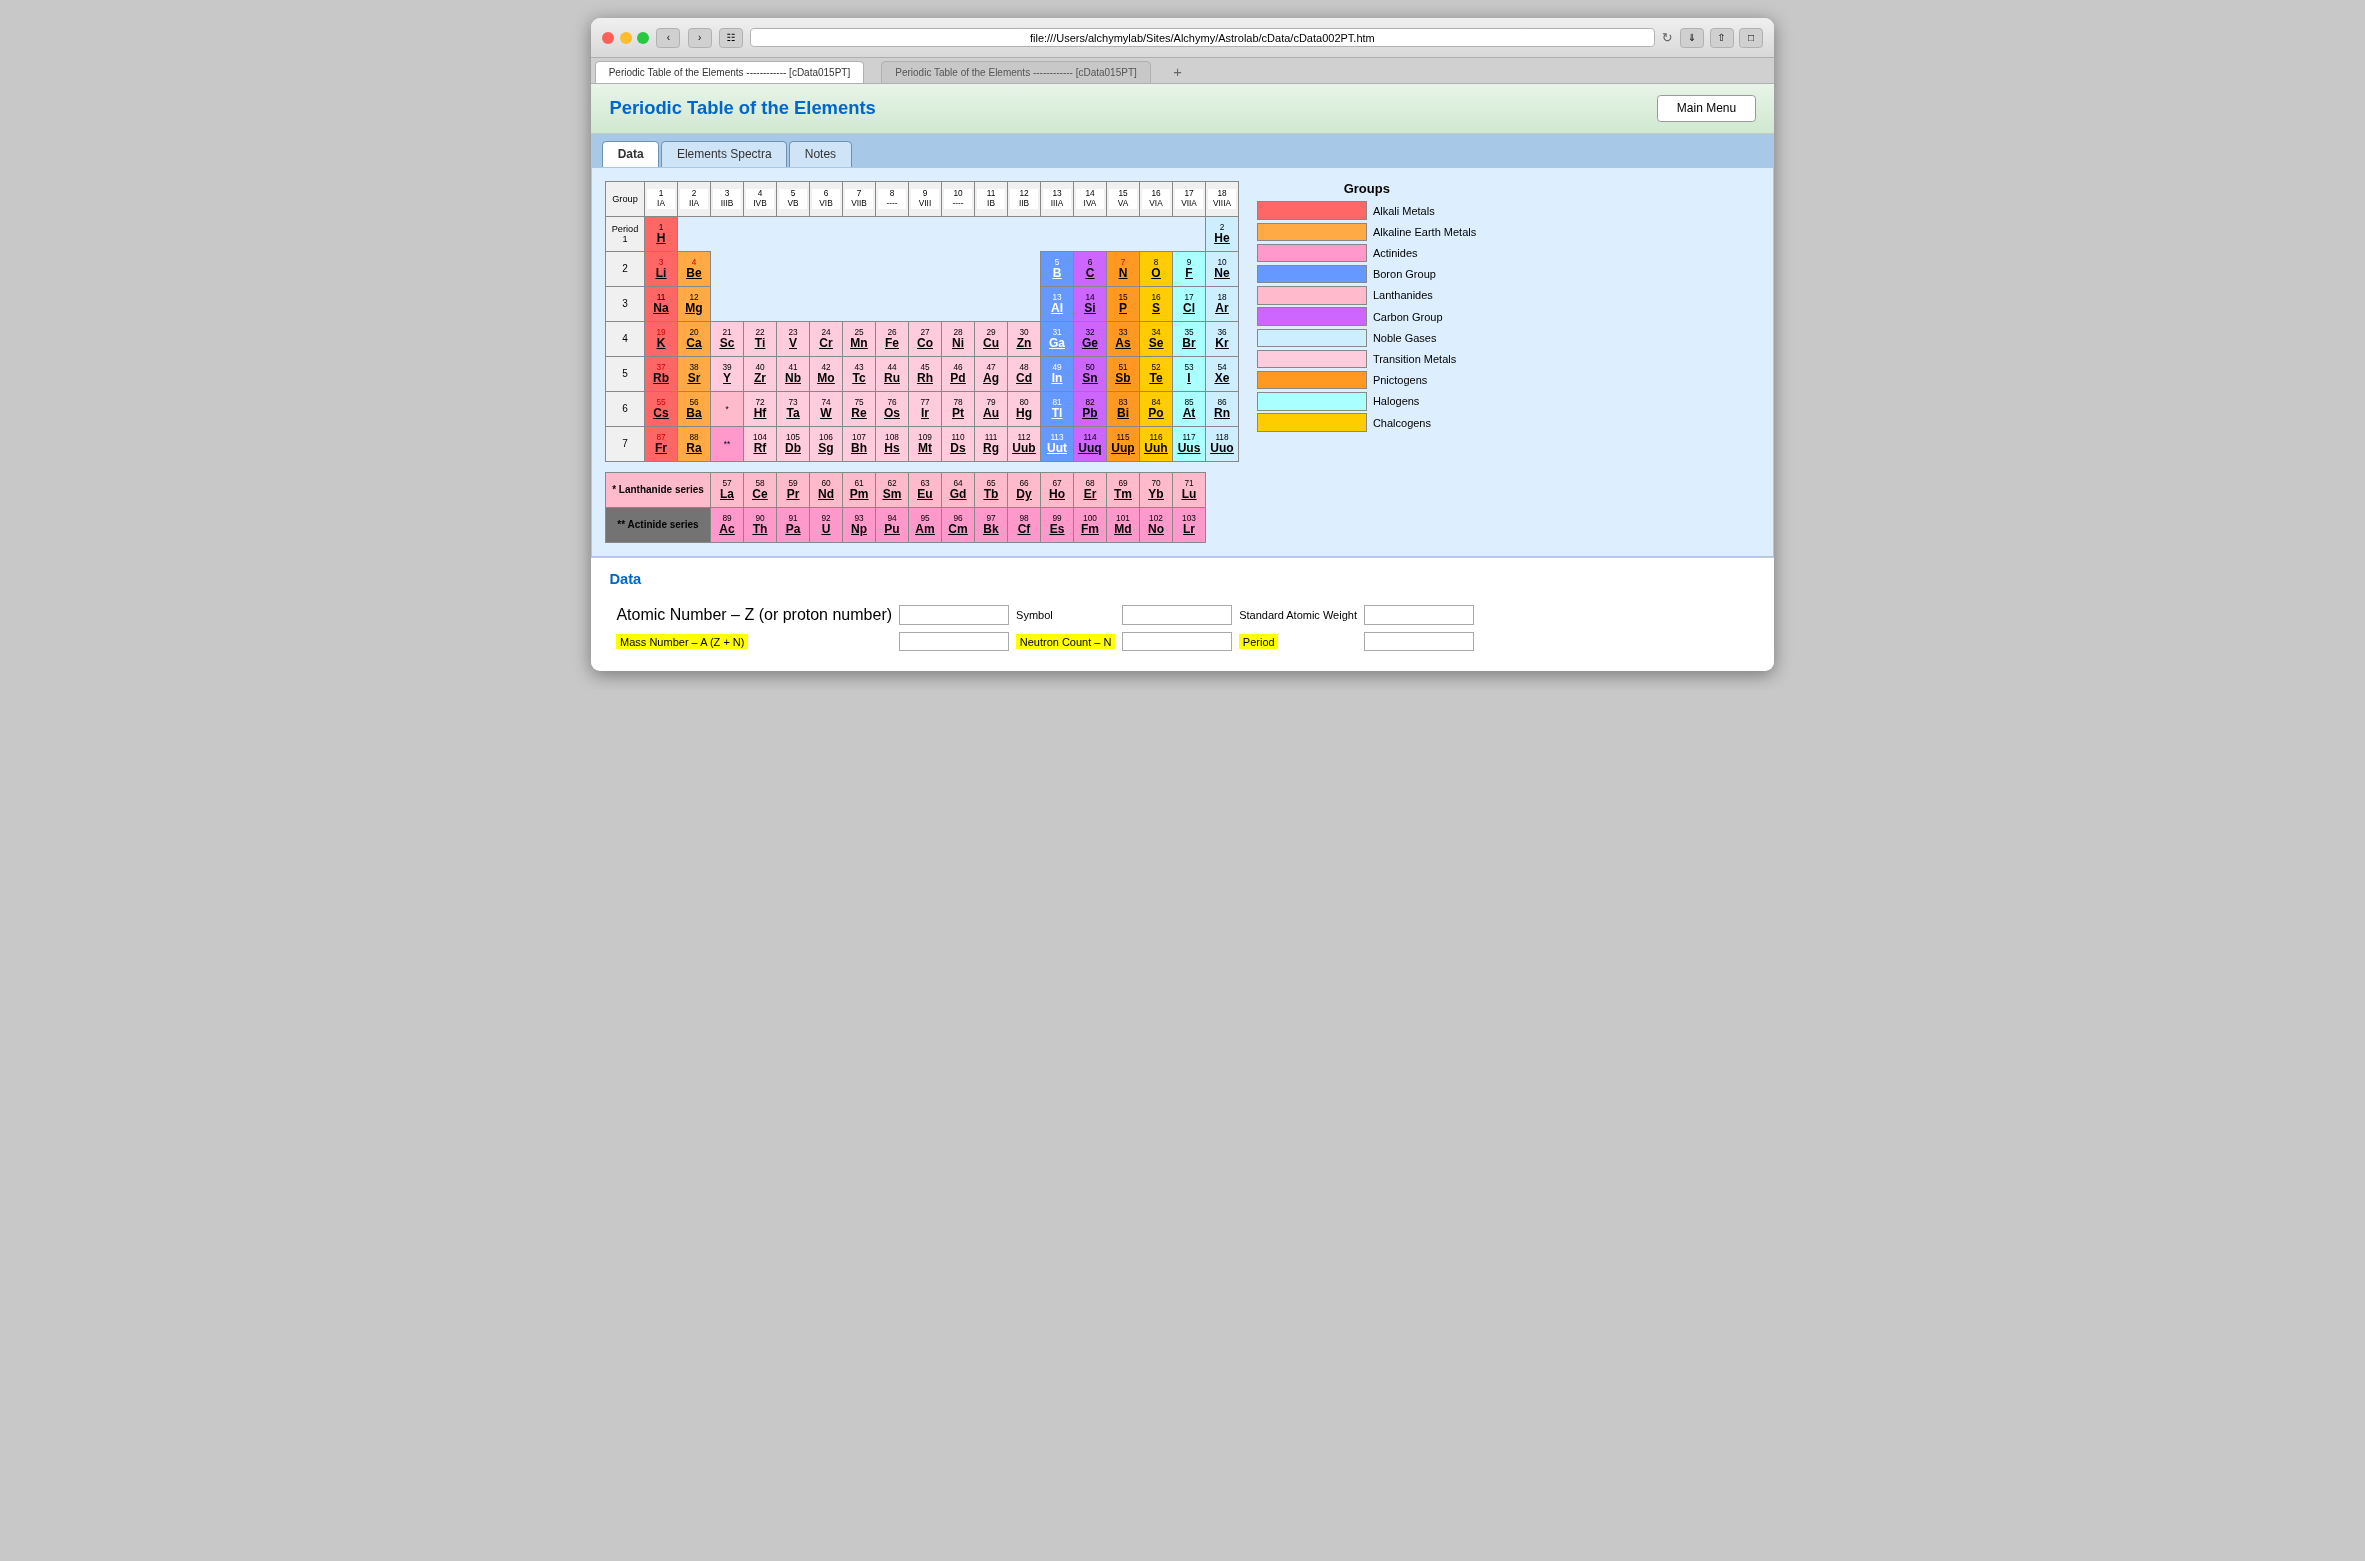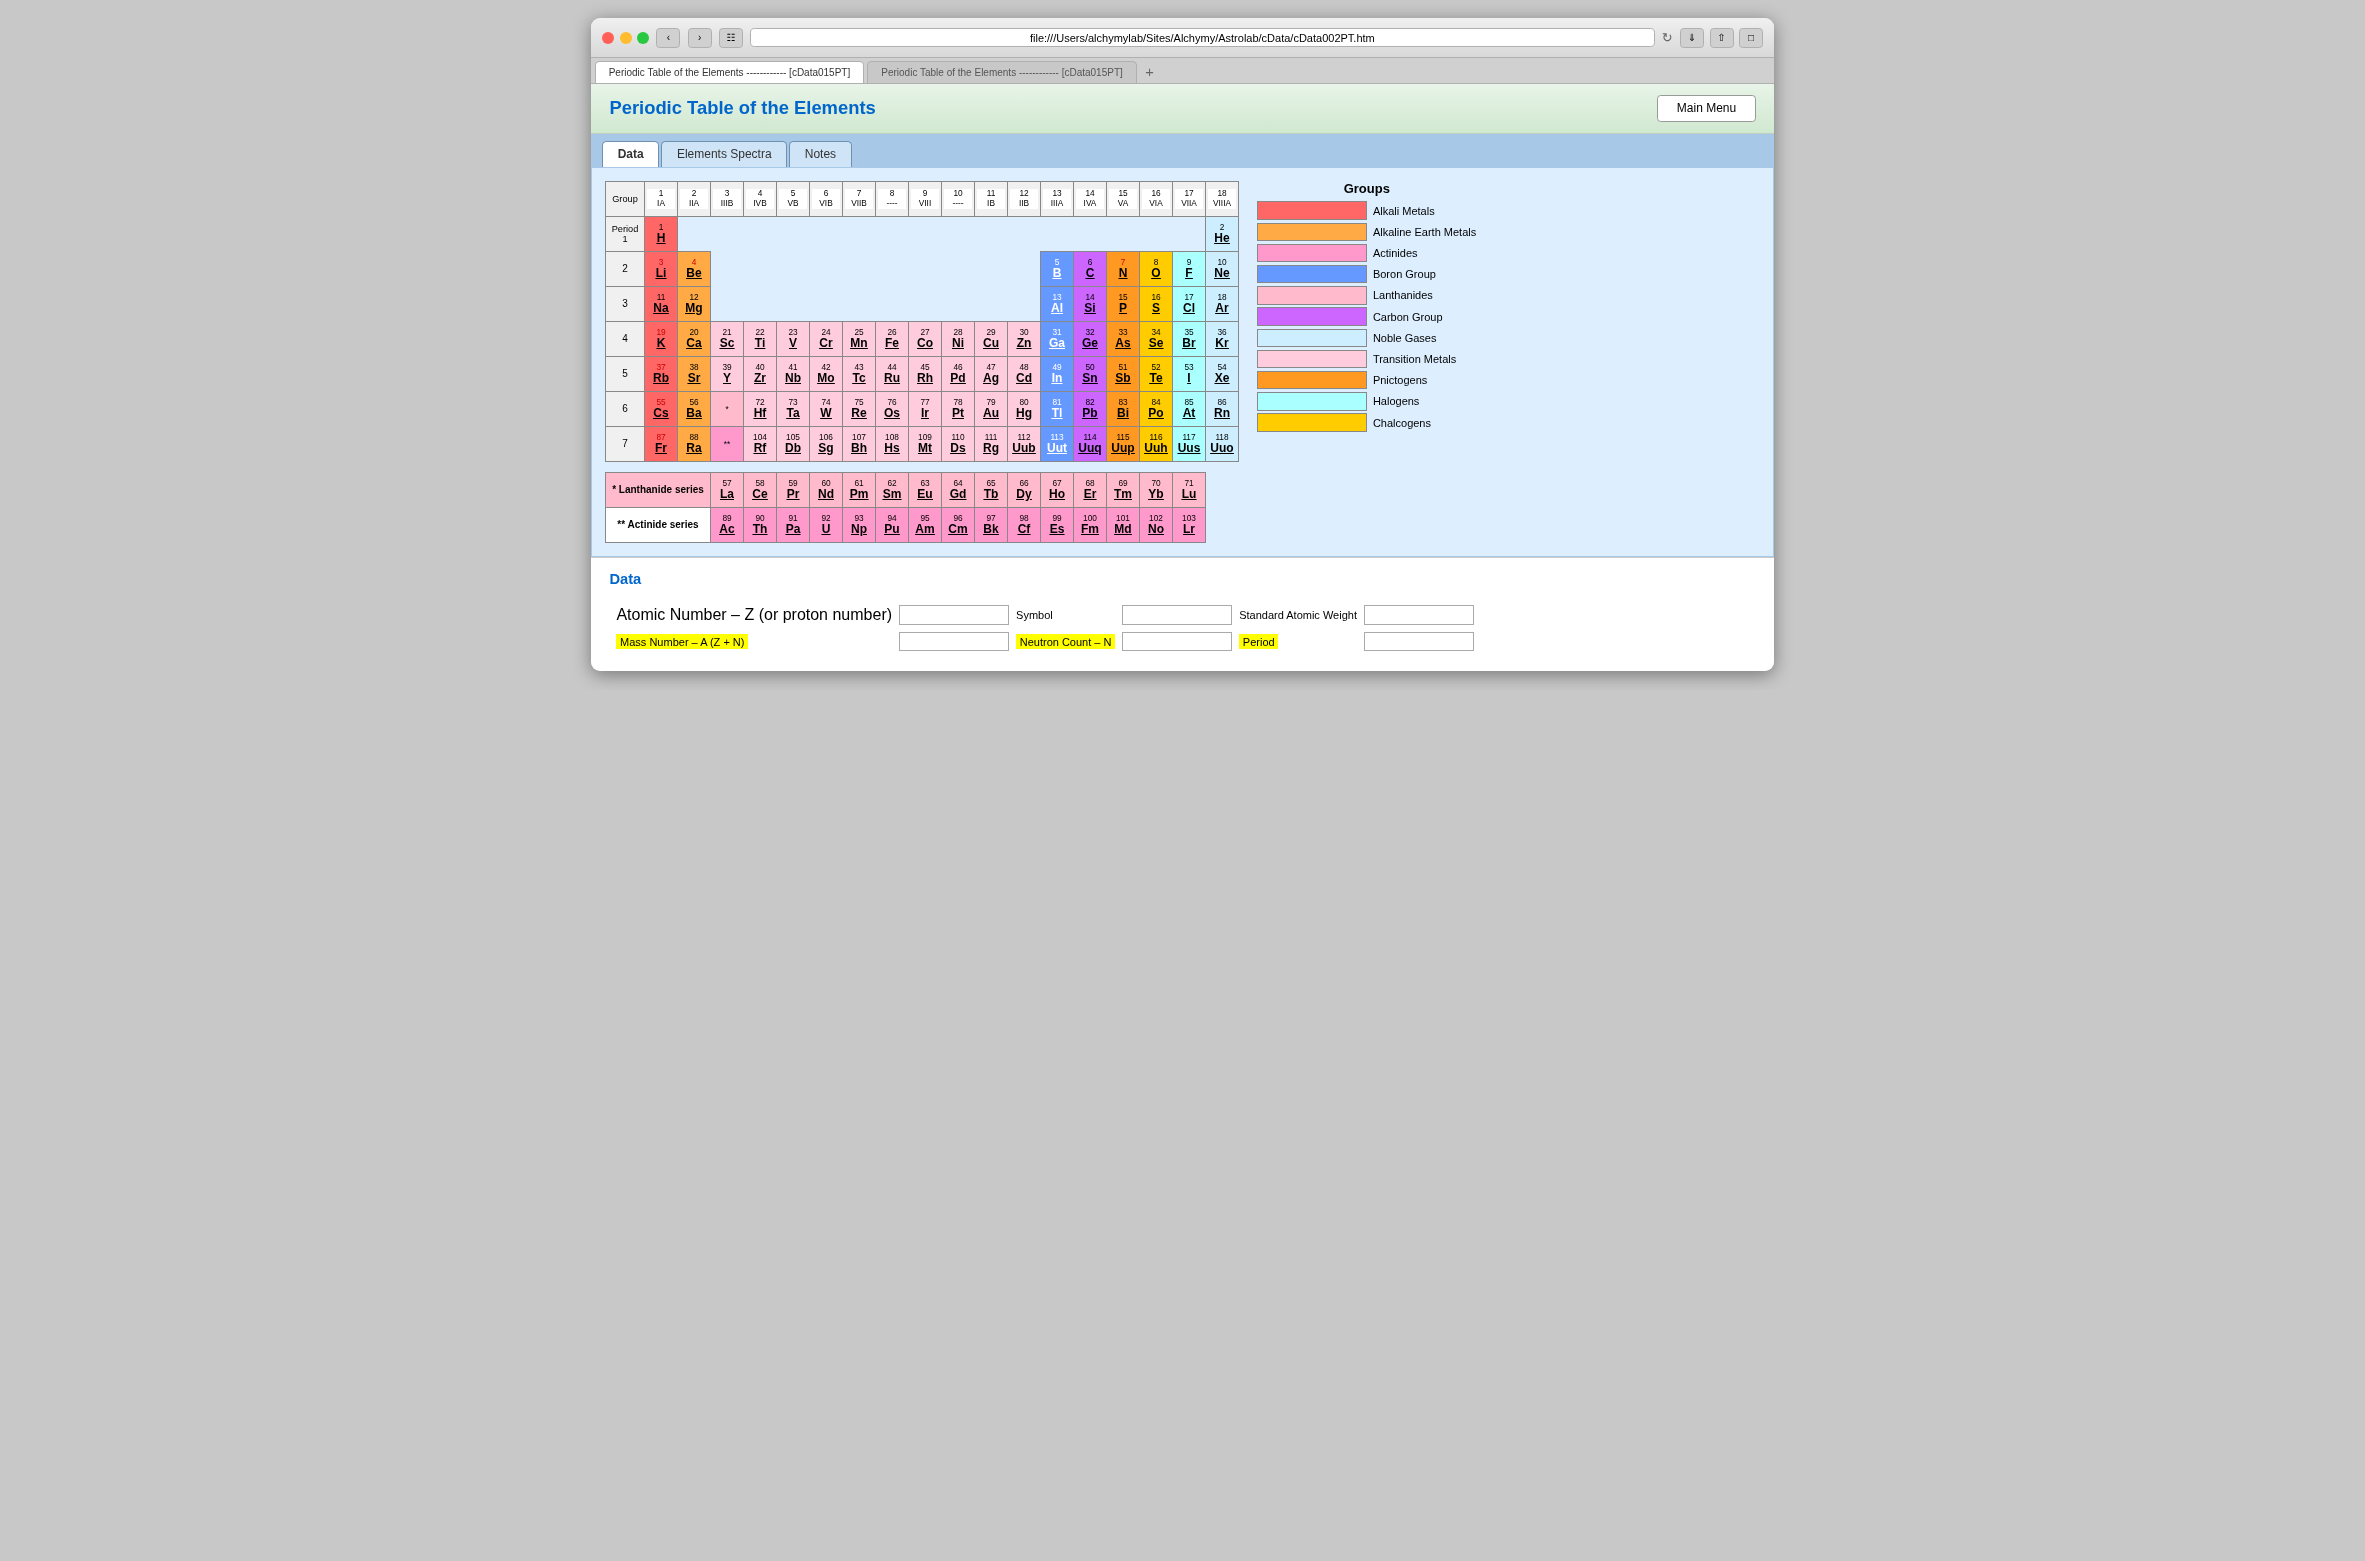--- a/index.html
+++ b/index.html
@@ -14,21 +14,21 @@
     .tl-yellow { background: #febc2e; }
     .tl-green { background: #28c840; }
     .nav-btn { background: #d0d0d0; border: 0.9px solid #b0b0b0; border-radius: 3.7px; width: 24px; height: 20px; cursor: pointer; font-size: 10px; display: flex; align-items: center; justify-content: center; }
     .sidebar-btn { background: #d0d0d0; border: 0.9px solid #b0b0b0; border-radius: 3.7px; width: 24px; height: 20px; display: flex; align-items: center; justify-content: center; font-size: 10px; }
     .url-bar { flex: 1; background: white; border: 0.9px solid #b0b0b0; border-radius: 4.6px; padding: 2.8px 7.3px; font-size: 11px; text-align: center; }
     .reload-btn { font-size: 13px; color: #666; cursor: pointer; }
     .browser-actions { display: flex; gap: 5.5px; }
     .br-btn { background: #d0d0d0; border: 0.9px solid #b0b0b0; border-radius: 3.7px; width: 24px; height: 20px; display: flex; align-items: center; justify-content: center; font-size: 10px; cursor: pointer; }
 
     
-    .tab-bar { background: #d0d0d0; display: flex; align-items: center; border-bottom: 0.9px solid #b0b0b0; padding: 3.7px 3.7px 0; gap: 3px; }
+    .tab-bar { background: #d0d0d0; display: flex; align-items: center; border-bottom: 0.9px solid #b0b0b0; padding: 3.7px 3.7px 0; gap: 17px; }
     .browser-tab { background: white; border-radius: 4.6px 4.6px 0 0; padding: 4.6px 13px; font-size: 10px; color: #333; border: 0.9px solid #b0b0b0; border-bottom: none; min-width: 184px; }
     .browser-tab.inactive { background: #c8c8c8; color: #555; }
     .new-tab-btn { background: none; border: none; font-size: 14.7px; color: #666; cursor: pointer; padding: 0 5.5px; }
 
     
     .page-content { background: white; padding: 0; }
     .page-header { background: linear-gradient(180deg, #e8f4e8 0%, #d0e8d0 100%); padding: 11px 18.4px; border-bottom: 0.9px solid #c0d0c0; display: flex; align-items: center; justify-content: space-between; }
     .page-title { color: #0066cc; font-size: 18.4px; font-weight: bold; }
     .main-menu-btn { background: white; border: 0.9px solid #999; border-radius: 3.7px; padding: 5.5px 18.4px; font-size: 12px; cursor: pointer; }
 
@@ -71,21 +71,21 @@
     .elem a { color: inherit; text-decoration: none; }
     .elem .sym a { text-decoration: underline; }
 
     
     .legend-title { font-weight: bold; font-size: 13px; margin-bottom: 5.5px; }
     .legend-item { display: flex; align-items: center; gap: 5.5px; margin-bottom: 2.8px; font-size: 11px; }
     .legend-swatch { width: 110px; height: 18.4px; border: 0.9px solid #888; }
 
     
     .series-label { background: #ffbbcc; font-size: 10px; font-weight: bold; text-align: center; border: 0.9px solid #888; padding: 3.7px; }
-    .series-label.act { background: #ffffff; }
+    .series-label.act { background: #737373; }
 
     
     .data-section { padding: 13px 18.4px; }
     .data-title { color: #0066cc; font-size: 14.7px; font-weight: bold; margin-bottom: 11px; }
     .field-input { border: 0.9px solid #aaa; padding: 2.8px 5.5px; font-size: 11px; width: 110px; }
 
     
     .group-header { font-size: 8.3px; line-height: 1.2; text-align: center; background: white; }
   </style>
 </head>

